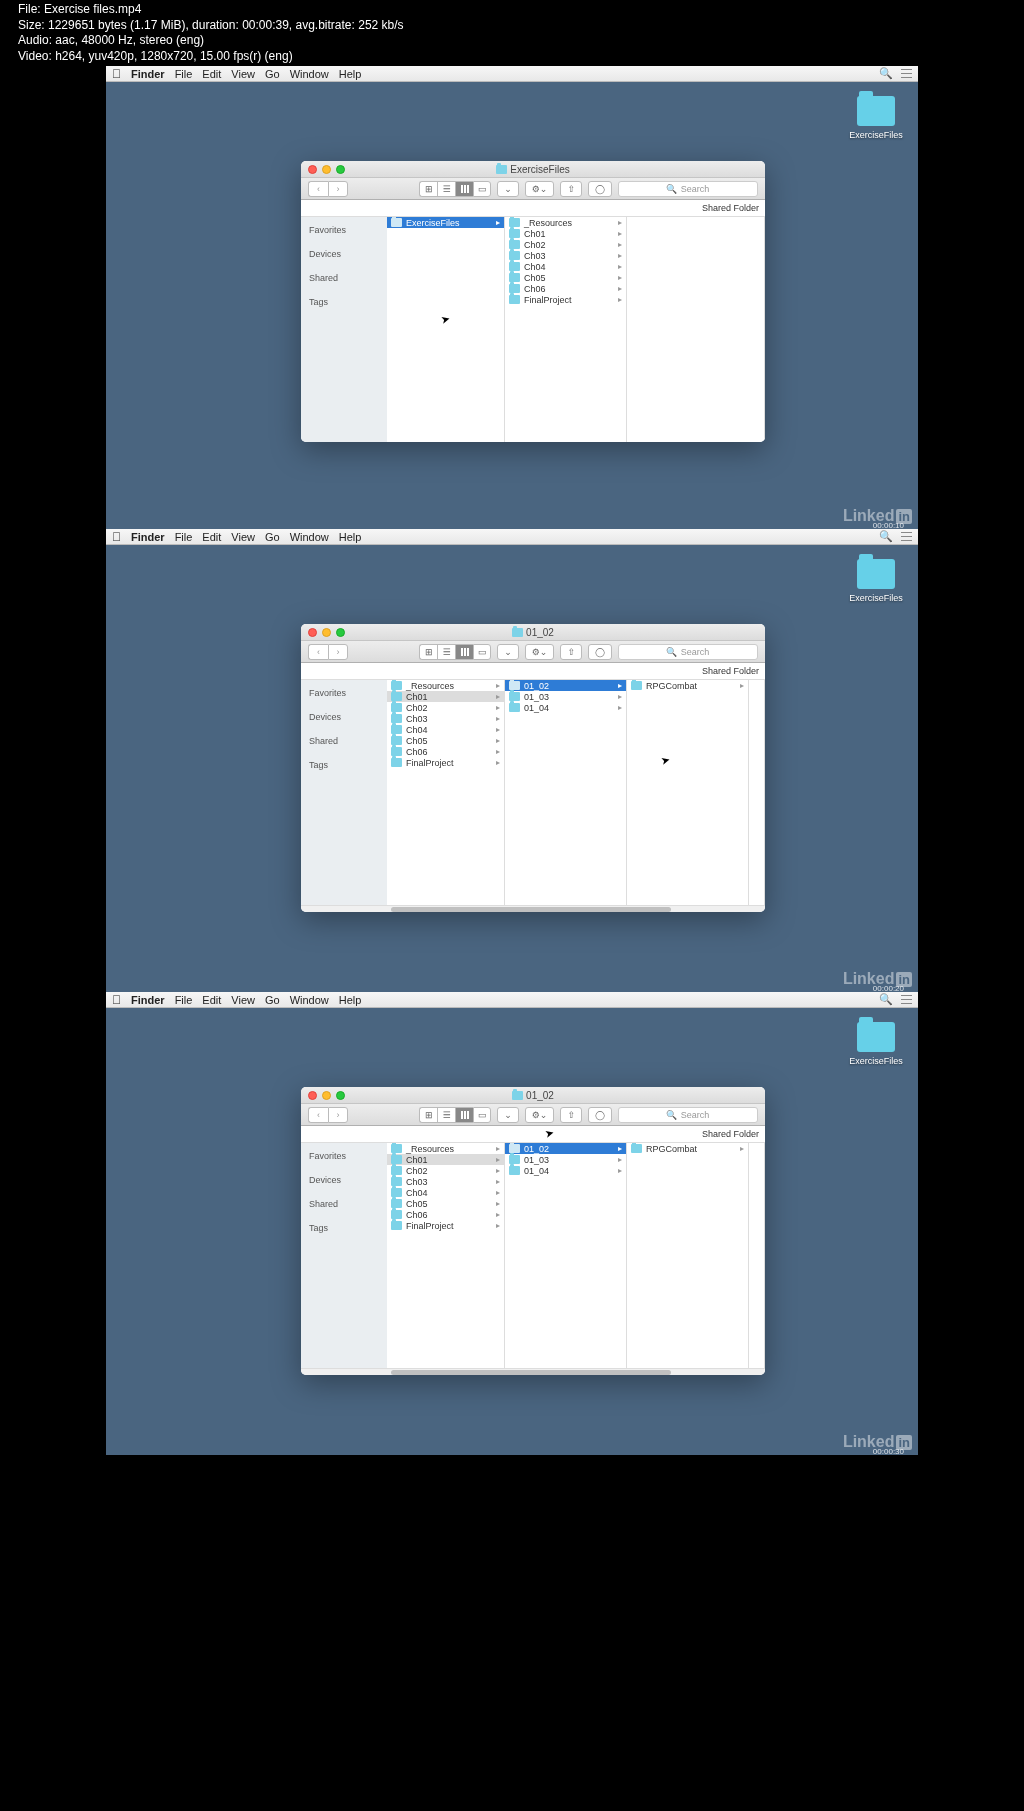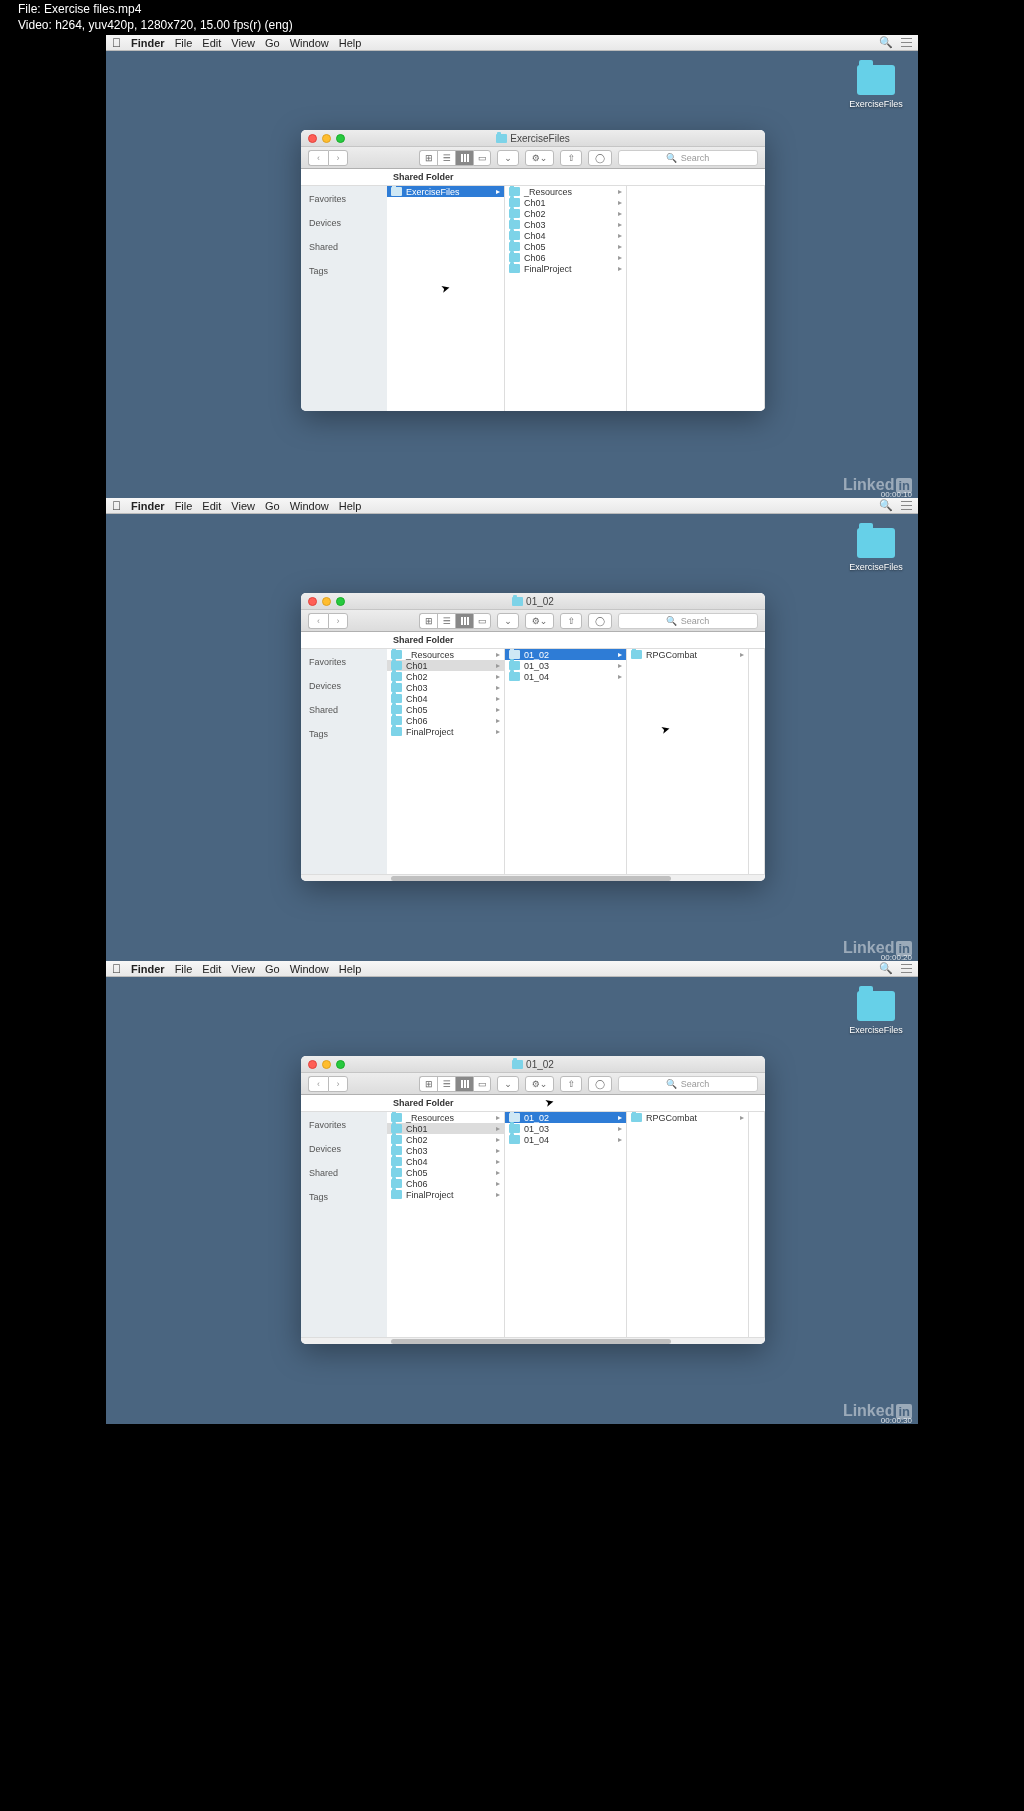--- a/index.html
+++ b/index.html
@@ -37,47 +37,49 @@
 .view-btn:first-child { border-radius: 3px 0 0 3px; }
 .view-btn:last-child { border-radius: 0 3px 3px 0; border-right: 1px solid #bbb; }
 .view-btn.active { background: #888; color: #fff; }
 .view-btn .columns-icon { display: flex; gap: 1px; }
 .view-btn .columns-icon span { width: 2px; height: 8px; background: currentColor; }
 .tool-btn { height: 16px; padding: 0 6px; background: #fff; border: 1px solid #bbb; border-radius: 3px; display: flex; align-items: center; justify-content: center; font-size: 9px; color: #666; }
 .search-field { margin-left: auto; width: 140px; height: 16px; background: #fff; border: 1px solid #ccc; border-radius: 3px; display: flex; align-items: center; justify-content: center; font-size: 9px; color: #999; gap: 3px; }
 .finder-body { display: flex; height: 225px; }
 .sidebar { width: 86px; background: #eaeef1; padding: 6px 0; display: flex; flex-direction: column; font-size: 9px; }
 .side-item { padding: 2px 8px; color: #555; }
-.shared-header { background: #fff; padding: 3px 6px; font-size: 9px; font-weight: bold; color: #333; border-bottom: 1px solid #ddd; }
+.shared-header { background: #fff; padding: 3px 6px; font-size: 9px; font-weight: normal; color: #333; border-bottom: 1px solid #ddd; text-align: right; }
 .columns-area { flex: 1; display: flex; background: #fff; }
 .column { border-right: 1px solid #ddd; overflow: hidden; display: flex; flex-direction: column; }
 .column.c1 { width: 118px; }
 .column.c2 { width: 122px; }
 .column.c3 { width: 122px; }
 .column.c4 { flex: 1; }
 .col-body { flex: 1; }
 .folder-row { display: flex; align-items: center; padding: 1px 4px; font-size: 9px; color: #333; position: relative; height: 11px; }
 .folder-row .mini-folder { margin-right: 4px; flex-shrink: 0; }
 .folder-row .arrow { position: absolute; right: 4px; font-size: 8px; color: #999; }
 .folder-row.selected { background: #2e7cd6; color: #fff; }
 .folder-row.selected .arrow { color: #fff; }
 .folder-row.selected .mini-folder, .folder-row.selected .mini-folder::before { background: #cfe8f5; }
 .folder-row.dim { background: #dcdcdc; }
 .watermark { position: absolute; right: 6px; bottom: 4px; color: rgba(255,255,255,.45); font-size: 16px; font-weight: bold; display: flex; align-items: center; gap: 2px; }
 .watermark .in-box { background: rgba(255,255,255,.45); color: #4a6580; padding: 0 2px; border-radius: 2px; font-size: 13px; }
-.timestamp { position: absolute; right: 6px; bottom: -1px; color: rgba(255,255,255,.8); font-size: 8px; padding-left: 36px; }
+.timestamp { position: absolute; right: 14px; bottom: -1px; color: rgba(255,255,255,.8); font-size: 8px; padding-left: 36px; }
 .cursor { position: absolute; font-size: 11px; color: #000; transform: rotate(-15deg); }
 .scrollbar-bottom { height: 7px; background: #f0f0f0; border-top: 1px solid #ddd; }
 .scrollbar-thumb { height: 5px; background: #c0c0c0; border-radius: 3px; margin: 1px 0 0 90px; width: 280px; }
 </style>
 </head>
 <body>
 
 <div class="header-info">
   <div>File: Exercise files.mp4</div>
+  <div>Size: 1229651 bytes (1.17 MiB), duration: 00:00:39, avg.bitrate: 252 kb/s</div>
+  <div>Audio: aac, 48000 Hz, stereo (eng)</div>
   <div>Video: h264, yuv420p, 1280x720, 15.00 fps(r) (eng)</div>
 </div>
 
 <div id="screens">
     <div class="row">
       <div class="screenshot">
     <div class="menubar">
     <span class="apple"></span>
     <b>Finder</b>
     <span>File</span>

